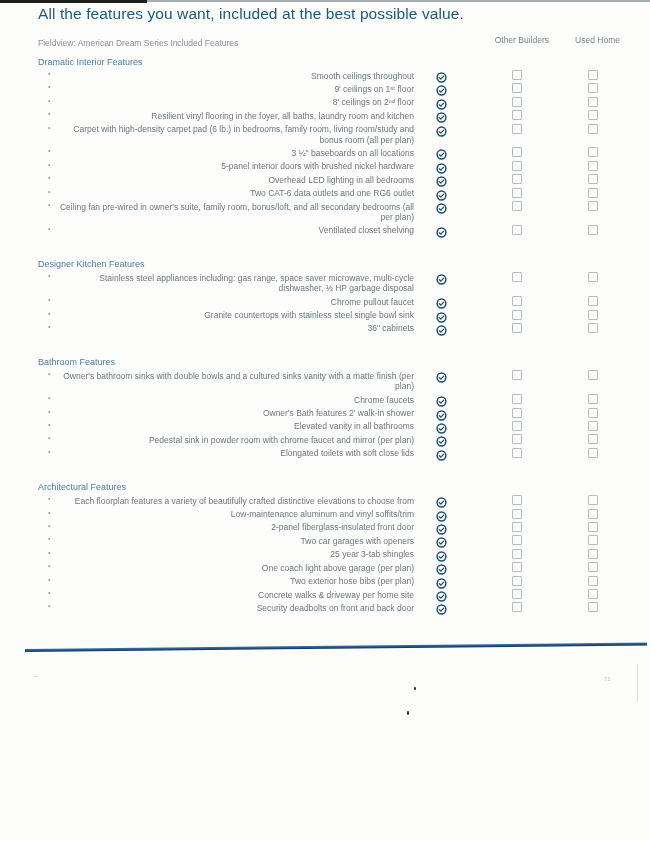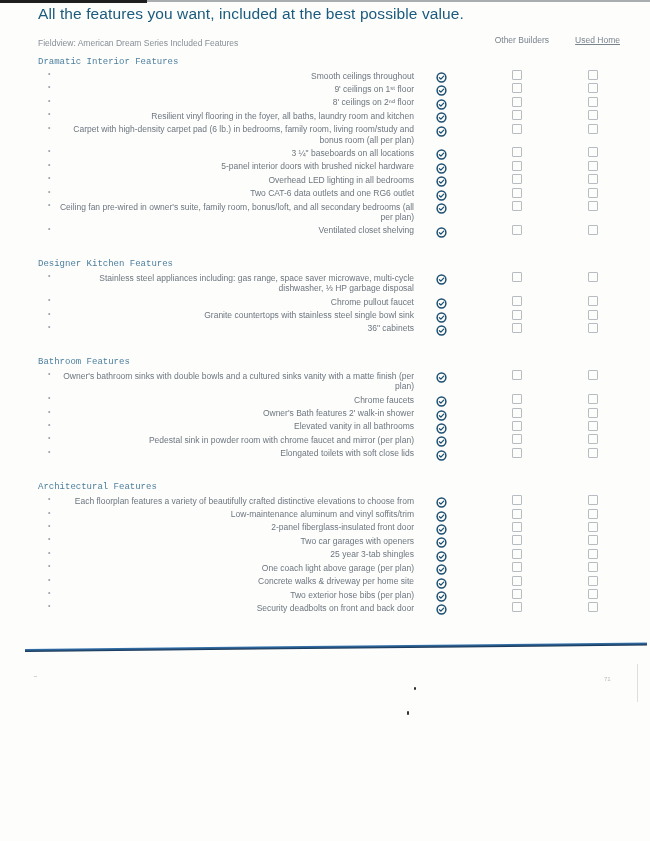--- a/index.html
+++ b/index.html
@@ -24,27 +24,27 @@
   .dash      { position:absolute; left:34px; top:676px; width:3px; height:1px; background:#cfd3d6; }
 
   
   .title {
     position:absolute; left:38px; top:5px; font-size:15.5px; font-weight:500;
     color:#1b5b7e; letter-spacing:0.1px;
   }
   .subtitle { position:absolute; left:38px; top:38px; font-size:8.5px; color:#878f96; }
   .colhead  { position:absolute; top:35px; font-size:8.5px; color:#79838c; text-align:right; }
   .colhead.other { left:479px; width:70px; }
-  .colhead.used  { left:556px; width:64px;text-decoration:underline; }
+  .colhead.used  { left:556px; width:64px; }
 
   
   .sections { position:absolute; left:38px; top:57px; width:600px; }
   .section  { margin-top:22px; }
   .section:first-child { margin-top:0; }
-  .section-title { font-size:9px; line-height:10px; color:#4c7f9e; margin-bottom:2px;font-family:Liberation Mono, monospace; }
+  .section-title { font-size:9px; line-height:10px; color:#4c7f9e; margin-bottom:2px; }
   .row { position:relative; padding:1.5px 0; }
   .bullet { position:absolute; left:10px; top:0; font-size:7px; color:#9aa1a8; line-height:10.4px; }
   .item-label {
     display:block; margin-left:20px; max-width:356px;
     font-size:8.5px; line-height:10.4px; color:#6d767f;text-align:right;
   }
   .mark-check { position:absolute; left:398px; top:0; width:11px; height:11px; }
   .cb { position:absolute; top:1px; width:8px; height:8px; border:1px solid #b6bcc1; background:#fdfdfc; border-radius:1px; }
   .cb.other { left:474px; }
   .cb.used  { left:550px; }
@@ -338,31 +338,31 @@
           <span class="item-label">One coach light above garage (per plan)</span>
           <span class="mark-check"><svg viewBox="0 0 12 12" width="11" height="11">
               <circle cx="6" cy="6" r="4.8" fill="none" stroke="#1d4f70" stroke-width="1.6"></circle>
               <path d="M3.7 6.3 5.3 7.8 8.4 4.5" fill="none" stroke="#1d4f70" stroke-width="1.4" stroke-linecap="round" stroke-linejoin="round"></path>
             </svg></span>
           <span class="cb other"></span>
           <span class="cb used"></span>
         </div>
         <div class="row">
           <span class="bullet">•</span>
+          <span class="item-label">Two exterior hose bibs (per plan)</span>
+          <span class="mark-check"><svg viewBox="0 0 12 12" width="11" height="11">
+              <circle cx="6" cy="6" r="4.8" fill="none" stroke="#1d4f70" stroke-width="1.6"></circle>
+              <path d="M3.7 6.3 5.3 7.8 8.4 4.5" fill="none" stroke="#1d4f70" stroke-width="1.4" stroke-linecap="round" stroke-linejoin="round"></path>
+            </svg></span>
+          <span class="cb other"></span>
+          <span class="cb used"></span>
+        </div>
+        <div class="row">
+          <span class="bullet">•</span>
           <span class="item-label">Concrete walks &amp; driveway per home site</span>
-          <span class="mark-check"><svg viewBox="0 0 12 12" width="11" height="11">
-              <circle cx="6" cy="6" r="4.8" fill="none" stroke="#1d4f70" stroke-width="1.6"></circle>
-              <path d="M3.7 6.3 5.3 7.8 8.4 4.5" fill="none" stroke="#1d4f70" stroke-width="1.4" stroke-linecap="round" stroke-linejoin="round"></path>
-            </svg></span>
-          <span class="cb other"></span>
-          <span class="cb used"></span>
-        </div>
-        <div class="row">
-          <span class="bullet">•</span>
-          <span class="item-label">Two exterior hose bibs (per plan)</span>
           <span class="mark-check"><svg viewBox="0 0 12 12" width="11" height="11">
               <circle cx="6" cy="6" r="4.8" fill="none" stroke="#1d4f70" stroke-width="1.6"></circle>
               <path d="M3.7 6.3 5.3 7.8 8.4 4.5" fill="none" stroke="#1d4f70" stroke-width="1.4" stroke-linecap="round" stroke-linejoin="round"></path>
             </svg></span>
           <span class="cb other"></span>
           <span class="cb used"></span>
         </div>
         <div class="row">
           <span class="bullet">•</span>
           <span class="item-label">Security deadbolts on front and back door</span>

